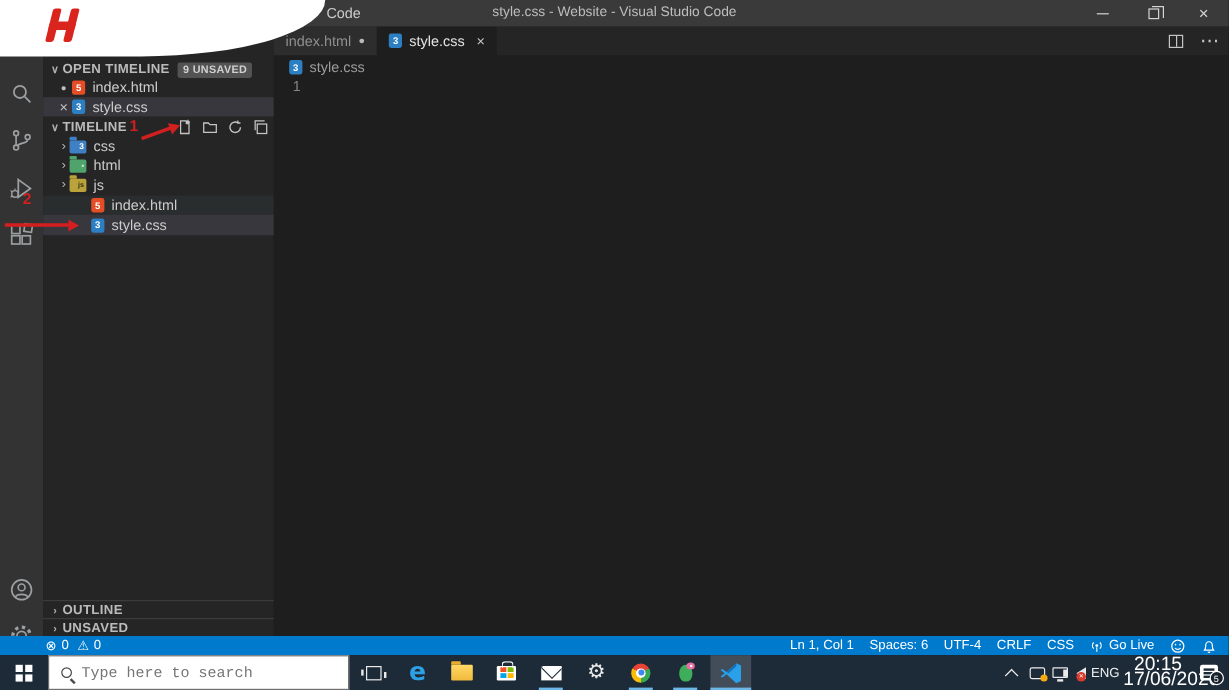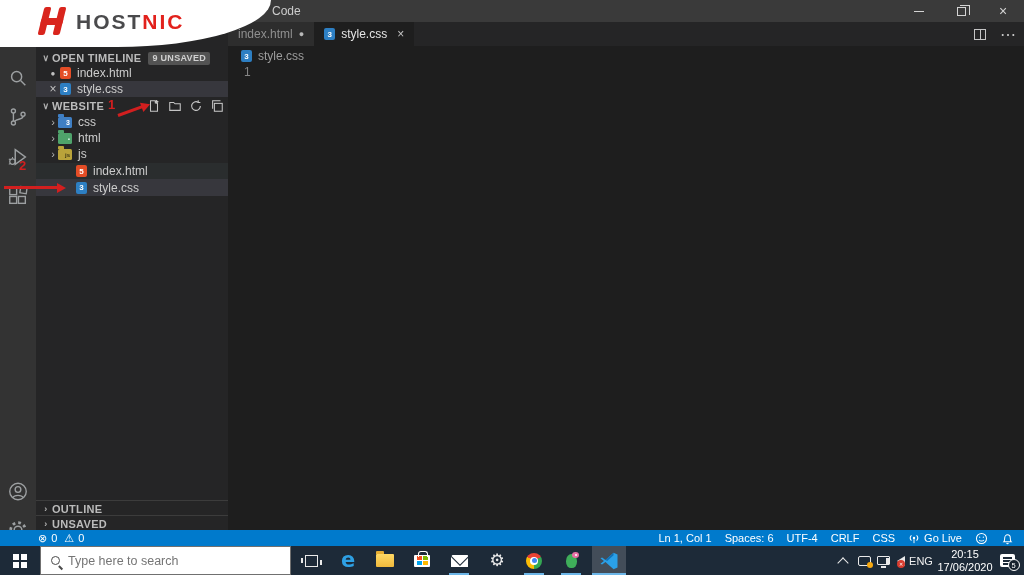--- a/index.html
+++ b/index.html
@@ -73,21 +73,21 @@
   .sb-item { display:flex; align-items:center; gap:4px; }
 
   
   .taskbar { position:absolute; left:0; top:546px; width:1024px; height:29px; background:#1d2a38; z-index:5; }
   .tb-start { position:absolute; left:0; top:0; width:40px; height:29px; display:flex; align-items:center; justify-content:center; }
   .win-logo { width:14px; height:14px; display:grid; grid-template-columns:6px 6px; grid-template-rows:6px 6px; gap:2px; }
   .win-logo i { background:#fff; }
   .tb-search { position:absolute; left:40px; top:0; width:251px; height:29px; background:#ffffff; border:1px solid #707070; display:flex; align-items:center; padding-left:10px; gap:8px; }
   .mag { width:9px; height:9px; border:1.5px solid #4a4a4a; border-radius:50%; position:relative; flex:0 0 auto; }
   .mag::after { content:""; position:absolute; left:7px; top:8px; width:5px; height:1.5px; background:#4a4a4a; transform:rotate(45deg); transform-origin:left center; }
-  .tb-search input { border:none; outline:none; font-size:12.5px; color:#333; width:200px; font-family:Liberation Sans, sans-serif; background:transparent; }
+  .tb-search input { border:none; outline:none; font-size:12.5px; color:#333; width:200px; font-family:Liberation Mono, monospace; background:transparent; }
   .tb-cell { position:absolute; top:0; width:30px; height:29px; display:flex; align-items:center; justify-content:center; }
   .tb-cell.run::after { content:""; position:absolute; bottom:0; left:5px; right:5px; height:2px; background:#6cb6e8; }
   .tb-vscode { background:rgba(255,255,255,.17); width:34px; }
   .tb-vscode::after { left:0 !important; right:0 !important; }
   
   .tv-ic { width:13px; height:12px; border:1.5px solid #eaeaea; position:relative; }
   .tv-ic::before, .tv-ic::after { content:""; position:absolute; top:2px; width:2px; height:5px; background:#eaeaea; }
   .tv-ic::before { left:-5px; } .tv-ic::after { right:-5px; top:4px; }
   .edge-e { color:#2ea0e4; font-size:21px; font-weight:bold; font-family:"DejaVu Sans",sans-serif; line-height:21px; }
   .fold-ic { width:18px; height:13px; background:linear-gradient(#ffd965,#f0b93c); border-radius:1px; position:relative; }
@@ -108,21 +108,21 @@
   
   .tray-chev { width:8px; height:8px; border-left:1.5px solid #eaeaea; border-top:1.5px solid #eaeaea; transform:rotate(45deg); margin-top:4px; }
   .tablet-ic { width:13px; height:10px; border:1.5px solid #eaeaea; border-radius:2px; position:relative; }
   .tablet-ic::after { content:""; position:absolute; right:-3px; bottom:-3px; width:6px; height:6px; background:#f7a911; border-radius:50%; }
   .net-ic { width:13px; height:9px; border:1.5px solid #eaeaea; border-radius:1px; position:relative; }
   .net-ic::after { content:""; position:absolute; left:3px; bottom:-4px; width:5px; height:2px; background:#eaeaea; }
   .spk-ic { width:0; height:0; border-top:5px solid transparent; border-bottom:5px solid transparent; border-right:8px solid #eaeaea; position:relative; }
   .spk-ic::before { content:""; position:absolute; left:-11px; top:-3px; width:4px; height:6px; background:#eaeaea; }
   .spk-ic::after { content:"✕"; position:absolute; left:0px; top:-1px; width:8px; height:8px; background:#d83b2e; color:#fff; font-size:5px; line-height:8px; text-align:center; border-radius:50%; }
   .tray-eng { color:#f0f0f0; font-size:11px; }
-  .tray-clock { position:absolute; left:936px; top:2px; width:58px; color:#fff; font-size:11px; line-height:12.5px; text-align:center; }
+  .tray-clock { position:absolute; left:936px; top:2px; width:58px; color:#fff; font-size:16px; line-height:12.5px; text-align:center; }
   .ac-ic { width:15px; height:13px; background:#fff; border-radius:2px; position:relative; }
   .ac-ic i { position:absolute; left:3px; height:1.5px; background:#1d2a38; }
   .ac-ic i:nth-child(1){ top:3px; width:9px; } .ac-ic i:nth-child(2){ top:6px; width:9px; } .ac-ic i:nth-child(3){ top:9px; width:6px; }
   .ac-badge { position:absolute; right:-5px; bottom:-4px; width:12px; height:12px; background:#17212d; border:1.5px solid #fff; border-radius:50%; color:#fff; font-size:7.5px; display:flex; align-items:center; justify-content:center; }
 
   
   .brand-overlay { position:absolute; left:0; top:0; width:271px; height:47px; background:#ffffff; border-bottom-right-radius:170px 52px; z-index:40; }
   .hn-icon { position:absolute; left:38px; top:7px; width:30px; height:28px; transform:skewX(-14deg); }
   .hn-icon i { position:absolute; background:#d9251d; border-radius:2px; }
   .hn-b1 { left:3px; top:0; width:7px; height:28px; }
@@ -138,20 +138,21 @@
   #arrow1 { left:118px; top:114px; width:26px; transform:rotate(-20deg); transform-origin:left center; }
   #arrow2 { left:4px; top:186px; width:54px; }
 
   svg { display:block; }
 </style>
 </head>
 <body>
 
 <div class="titlebar">
   <span class="menu-help">Code</span>
+  <div class="win-title">style.css - Website - Visual Studio Code</div>
   <div class="win-controls">
     <div class="wc wc-min">
         <span></span>
       </div>
     <div class="wc wc-restore">
         <span></span>
       </div>
     <div class="wc wc-close">×</div>
   </div>
 </div>
@@ -215,21 +216,21 @@
     <span class="lbl">index.html</span>
   </div>
   <div class="row sel" style="top:59px">
     <span class="pre" style="font-size:12px">×</span>
     <span class="fi css3"></span>
     <span class="lbl">style.css</span>
   </div>
 
   <div class="sec-header" style="top:76px">
     <span class="sec-chev">∨</span>
-    <span>WEBSITE</span>
+    <span>TIMELINE</span>
     <div class="ws-actions">
       <span>
         <svg width="14" height="14" viewBox="0 0 16 16" fill="none" stroke="#c5c5c5" stroke-width="1.2">
             <path d="M9.5 2 H4 V14 H12 V4.5 Z M9.5 2 V4.5 H12"></path>
             <path d="M11 1 V5 M9 3 H13" stroke-width="1.3"></path>
           </svg>
       </span>
       <span>
         <svg width="14" height="14" viewBox="0 0 16 16" fill="none" stroke="#c5c5c5" stroke-width="1.2">
             <path d="M2 4 H6.5 L8 5.5 H14 V13 H2 Z"></path>
@@ -428,21 +429,18 @@
     </span>
   </div>
 </div>
 
 <div class="brand-overlay">
   <div class="hn-icon">
       <i class="hn-b1"></i>
       <i class="hn-b2"></i>
       <i class="hn-b3"></i>
     </div>
-  <div class="brand-text">
-    <span>HOST</span><span class="nic">NIC</span>
-  </div>
 </div>
 
 <div class="ann-num" style="left:108px;top:97px" id="ann1">1</div>
 <div class="ann-arrow" id="arrow1"></div>
 <div class="ann-num" style="left:19px;top:158px" id="ann2">2</div>
 <div class="ann-arrow" id="arrow2"></div>
 
 </body></html>

